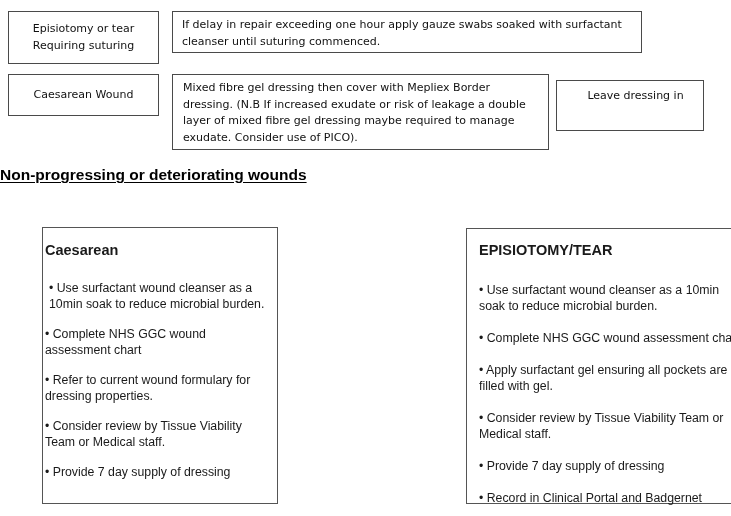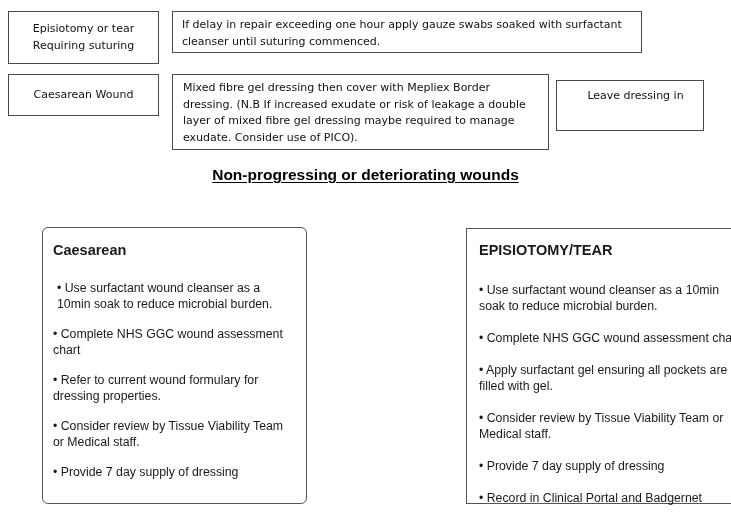--- a/index.html
+++ b/index.html
@@ -69,21 +69,20 @@
     left: 556px; top: 80px; width: 148px; height: 51px;
     padding: 7px 0 0 11px;
     text-align: center;
   }
   #instruction-leave-dressing .emphasis { font-weight: bold; }
 
   
   #section-heading {
     position: absolute;
     left: 0; top: 166px; width: 731px;
-    text-align: center;
     font-family: "Liberation Sans", sans-serif;
     font-weight: bold;
     font-size: 15.5px;
     letter-spacing: 0px;
   }
   #section-heading span {
     text-decoration: underline;
     text-underline-offset: 2px;
   }
 
@@ -108,23 +107,22 @@
     margin: 0;
     padding: 0;
   }
   .panel li {
     margin: 0 0 13px 0;
     padding: 0;
   }
   .panel li:last-child { margin-bottom: 0; }
 
   #panel-caesarean {
-    left: 42px; top: 227px; width: 265px; height: 277px;
-    padding: 13px 9px 0 10px;
-    border-radius: 6px;
+    left: 42px; top: 227px; width: 236px; height: 277px;
+    padding: 13px 9px 0 2px;
   }
   #panel-caesarean .panel-title { margin-bottom: 21px; }
   #panel-caesarean li.first-indent { padding-left: 4px; }
   #panel-caesarean li { margin-bottom: 14px; }
 
   #panel-episiotomy {
     left: 418px; top: 228px; width: 283px; height: 276px;
     padding: 12px 8px 0 12px;
     margin-left: 48px;
   }

